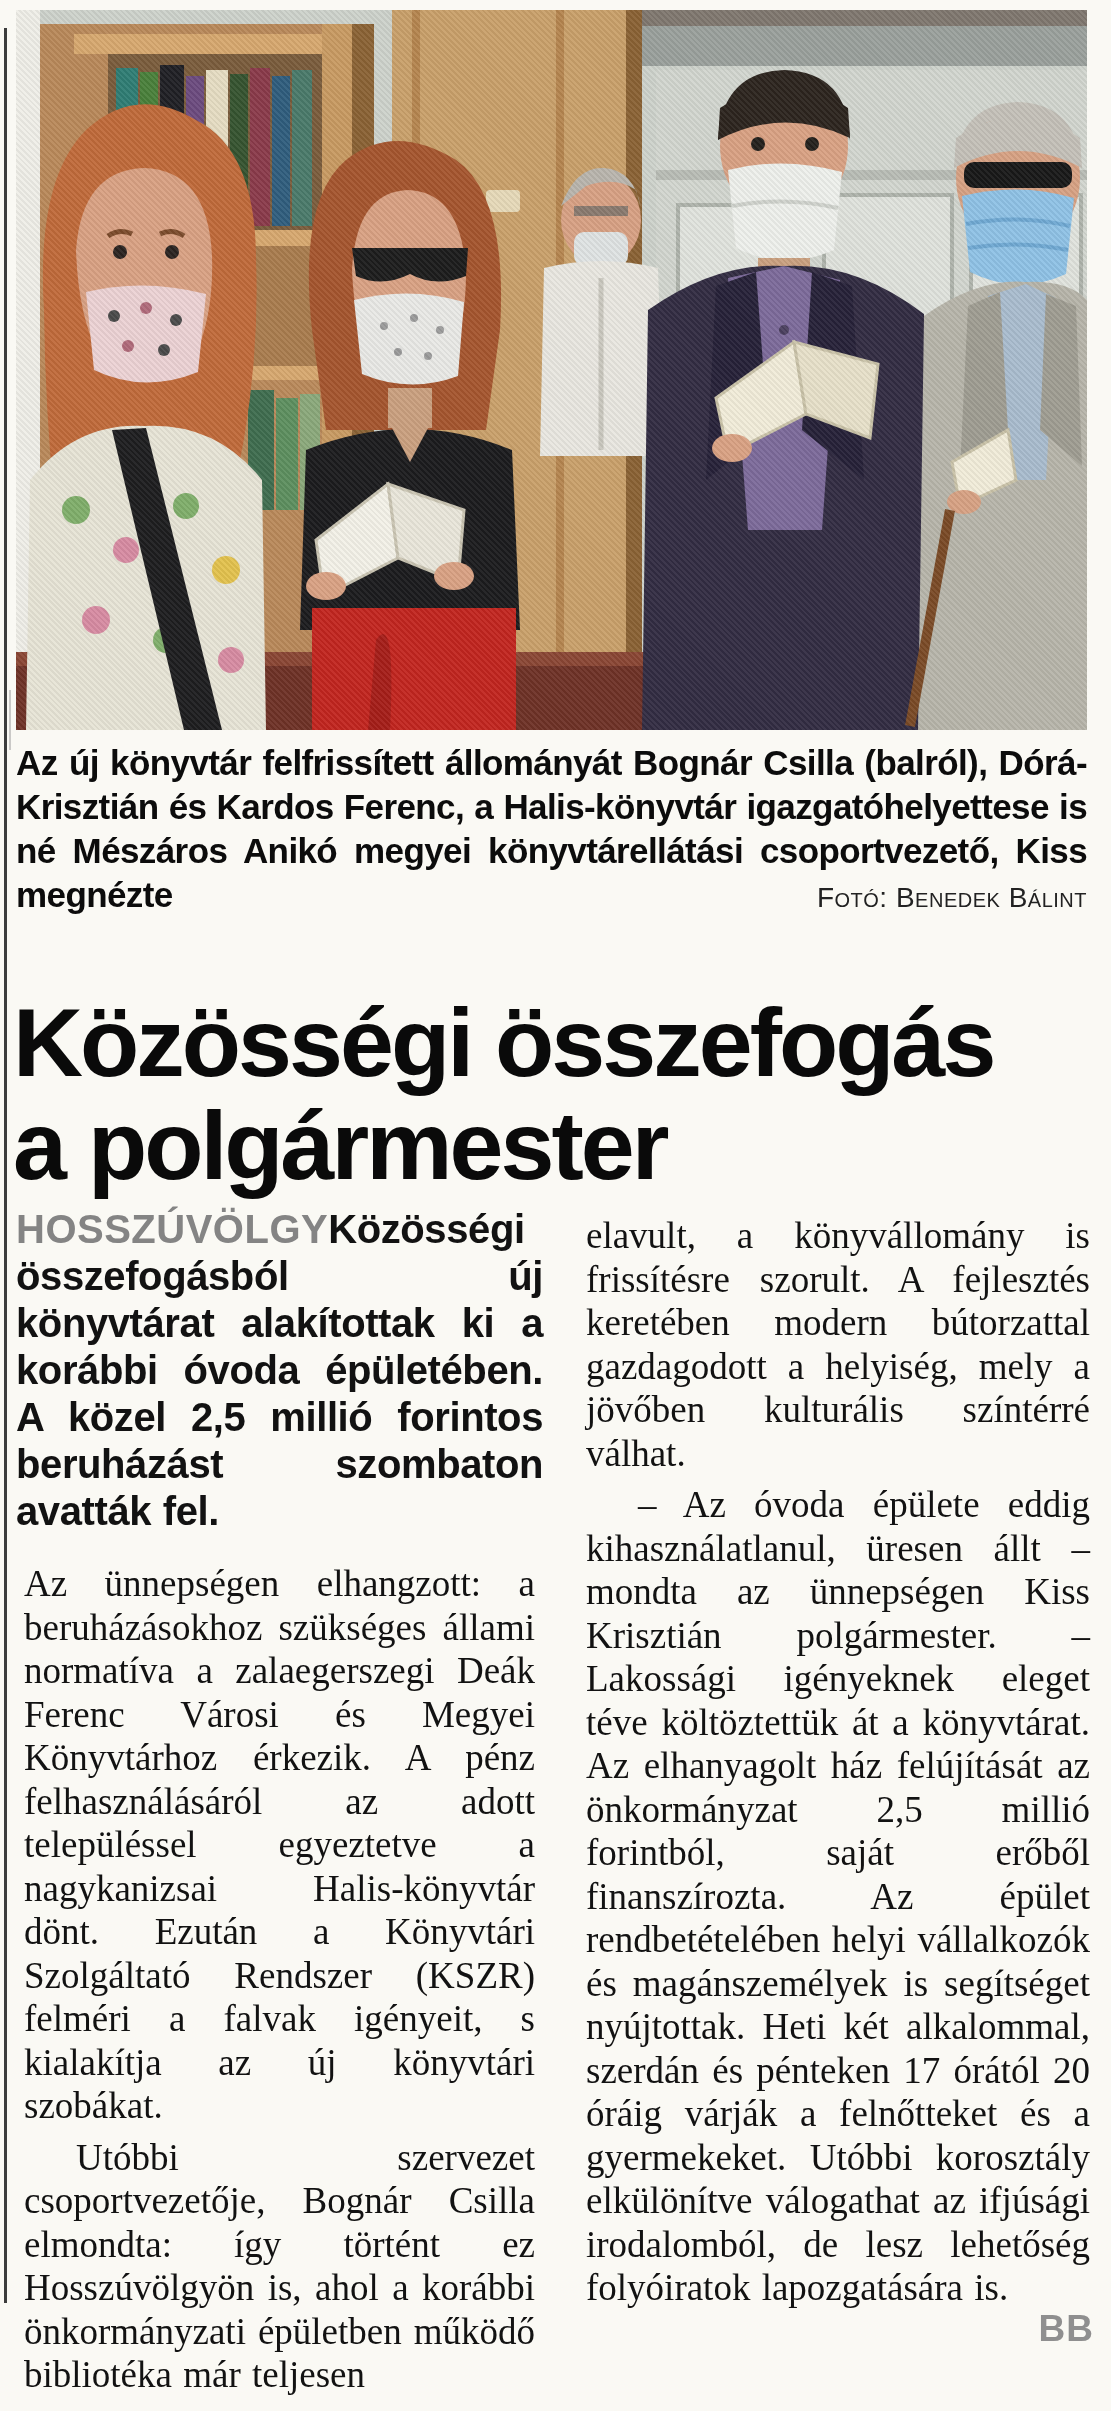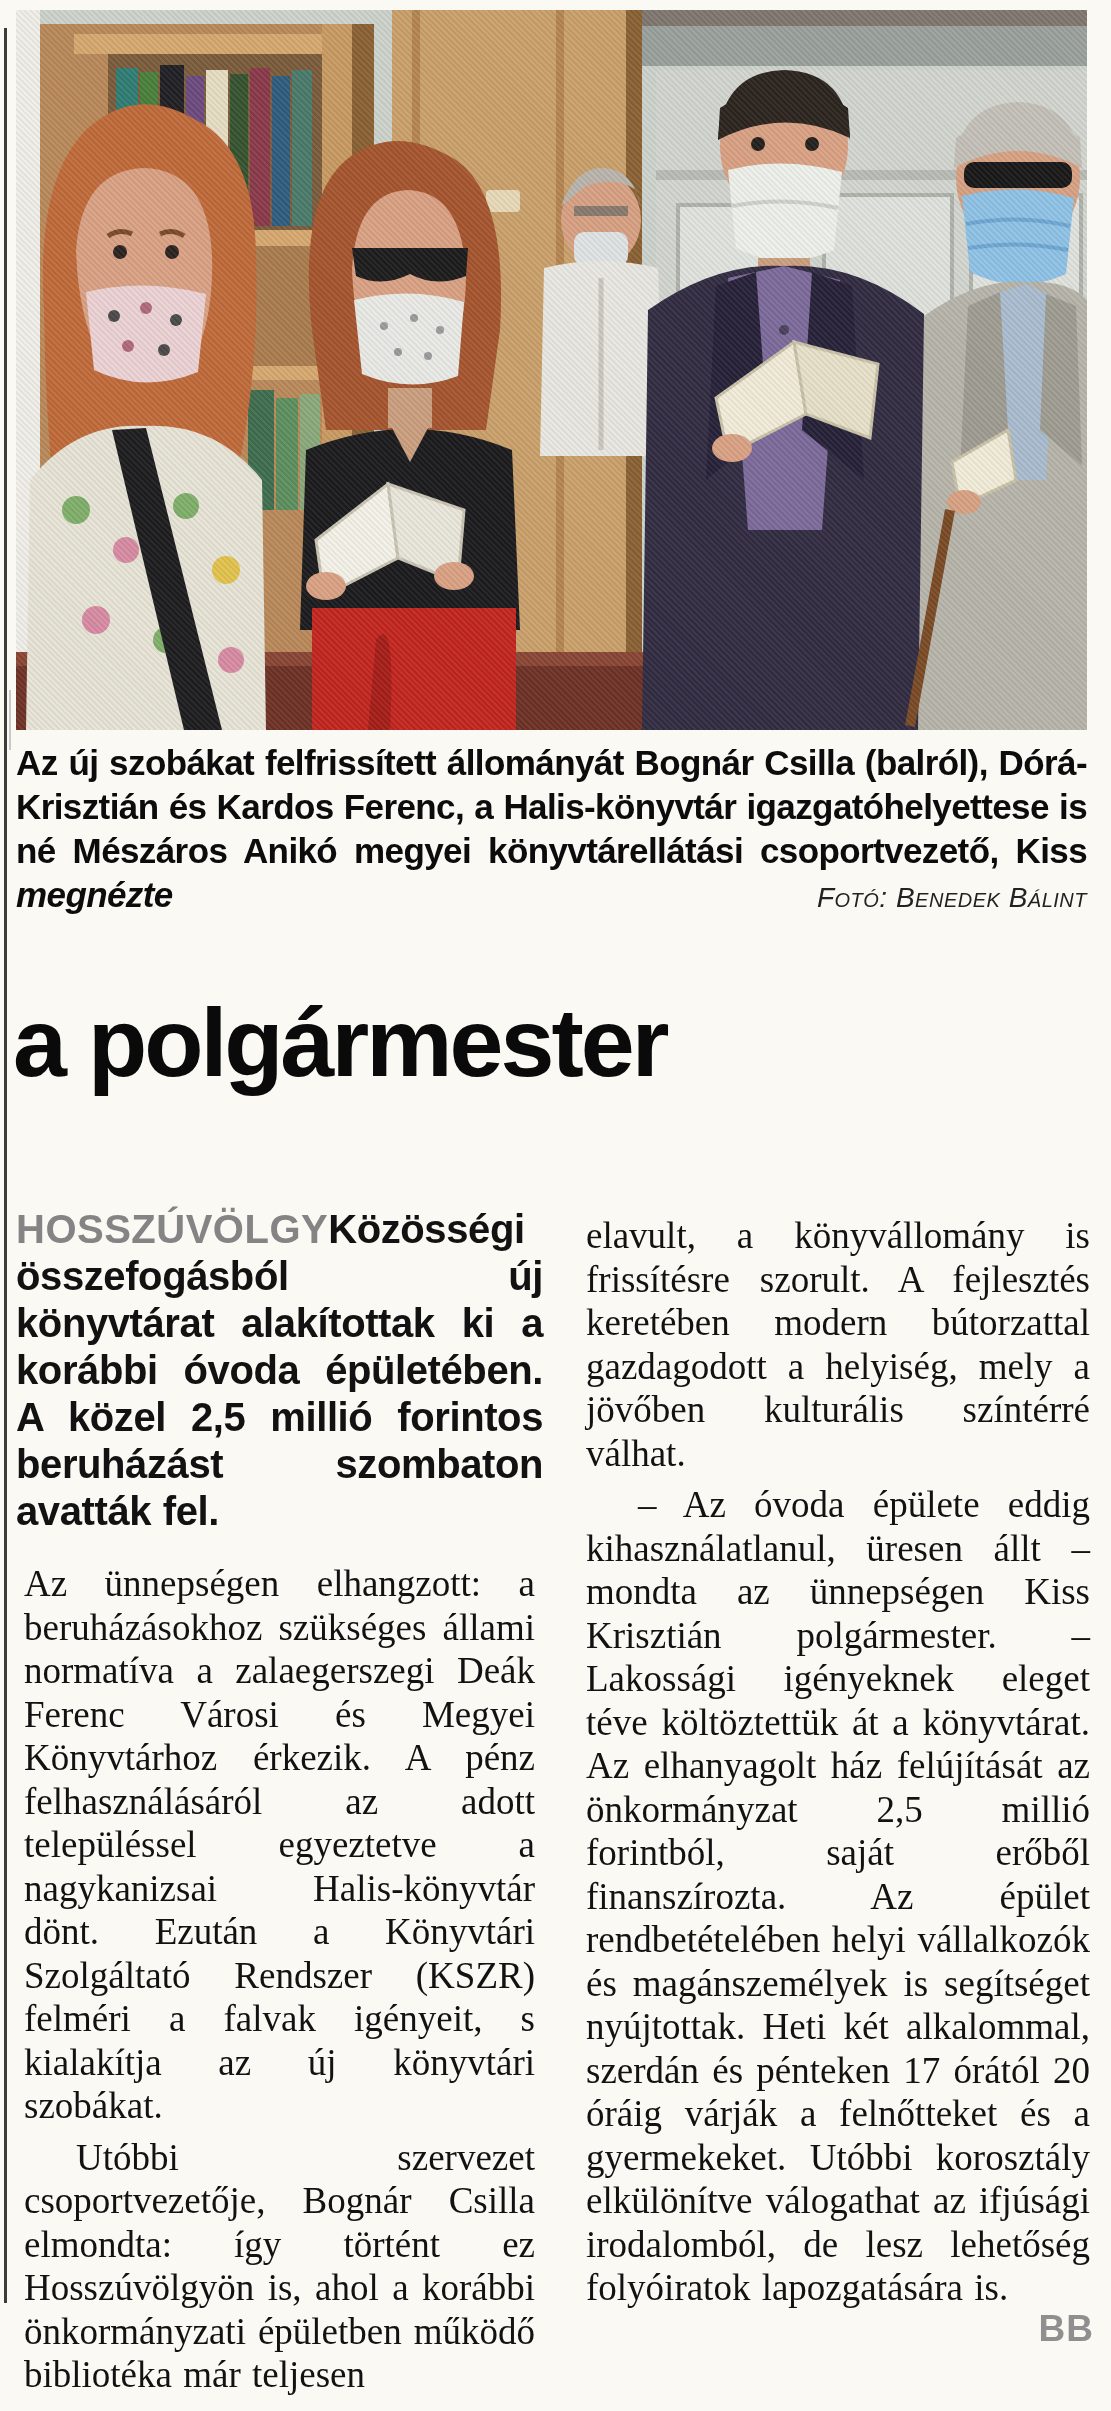--- a/index.html
+++ b/index.html
@@ -21,21 +21,21 @@
     pointer-events:none;
   }
 
   .caption{
     position:absolute;left:16px;top:741px;width:1071px;
     font-family:"Liberation Sans", sans-serif;font-weight:bold;
     font-size:35px;line-height:44px;letter-spacing:-0.6px;color:#0c0c0c;
   }
   .caption-line{white-space:nowrap;}
   .caption-line.fill{text-align:justify;text-align-last:justify;white-space:normal;}
-  .caption-last{display:flex;justify-content:space-between;align-items:baseline;font-style:italic;}
+  .caption-last{display:flex;justify-content:space-between;align-items:baseline;}
   .photo-credit{
     font-weight:normal;font-variant:small-caps;letter-spacing:.5px;
     font-size:28px;color:#222;
   }
 
   .headline{
     position:absolute;left:13px;top:926px;width:1085px;
     font-family:"Liberation Sans", sans-serif;font-weight:bold;
     font-size:97px;line-height:103px;letter-spacing:-3px;color:#0a0a0a;
   }
@@ -222,30 +222,31 @@
       <g>
         <polygon points="936,452 992,420 1000,470 944,496" fill="#f1ecd9" stroke="#c9c2a8" stroke-width="3"></polygon>
         <ellipse cx="948" cy="492" rx="17" ry="12" fill="#d7a183"></ellipse>
       </g>
       <line x1="934" y1="500" x2="894" y2="716" stroke="#7a4a26" stroke-width="10"></line>
     </g>
   </svg>
 </div>
 
 <div class="caption">
-  <div class="caption-line fill">Az új szobákat felfrissített állományát Bognár Csilla (balról), Dórá-</div>
+  <div class="caption-line fill">Az új könyvtár felfrissített állományát Bognár Csilla (balról), Dórá-</div>
   <div class="caption-line fill">Krisztián és Kardos Ferenc, a Halis-könyvtár igazgatóhelyettese is</div>
   <div class="caption-line fill">né Mészáros Anikó megyei könyvtárellátási csoportvezető, Kiss</div>
   <div class="caption-last">
     <span>megnézte</span>
     <span class="photo-credit">Fotó: Benedek Bálint</span>
   </div>
 </div>
 
 <h1 class="headline">
+  <div>Közösségi összefogás</div>
   <div>a polgármester</div>
 </h1>
 
 <div class="col col-left">
   <p class="lead"><span class="loc-tag">HOSSZÚVÖLGY</span><span>Közösségi összefogásból új könyvtárat alakítottak ki a korábbi óvoda épületében. A közel 2,5 millió forintos beruházást szombaton avatták fel.</span></p>
   <p>Az ünnepségen elhangzott: a beruházásokhoz szükséges állami normatíva a zalaegerszegi Deák Ferenc Városi és Megyei Könyvtárhoz érkezik. A pénz felhasználásáról az adott településsel egyeztetve a nagykanizsai Halis-könyvtár dönt. Ezután a Könyvtári Szolgáltató Rendszer (KSZR) felméri a falvak igényeit, s kialakítja az új könyvtári szobákat.</p>
   <p class="indent">Utóbbi szervezet csoportvezetője, Bognár Csilla elmondta: így történt ez Hosszúvölgyön is, ahol a korábbi önkormányzati épületben működő bibliotéka már teljesen</p>
 </div>
 
 <div class="col col-right">

